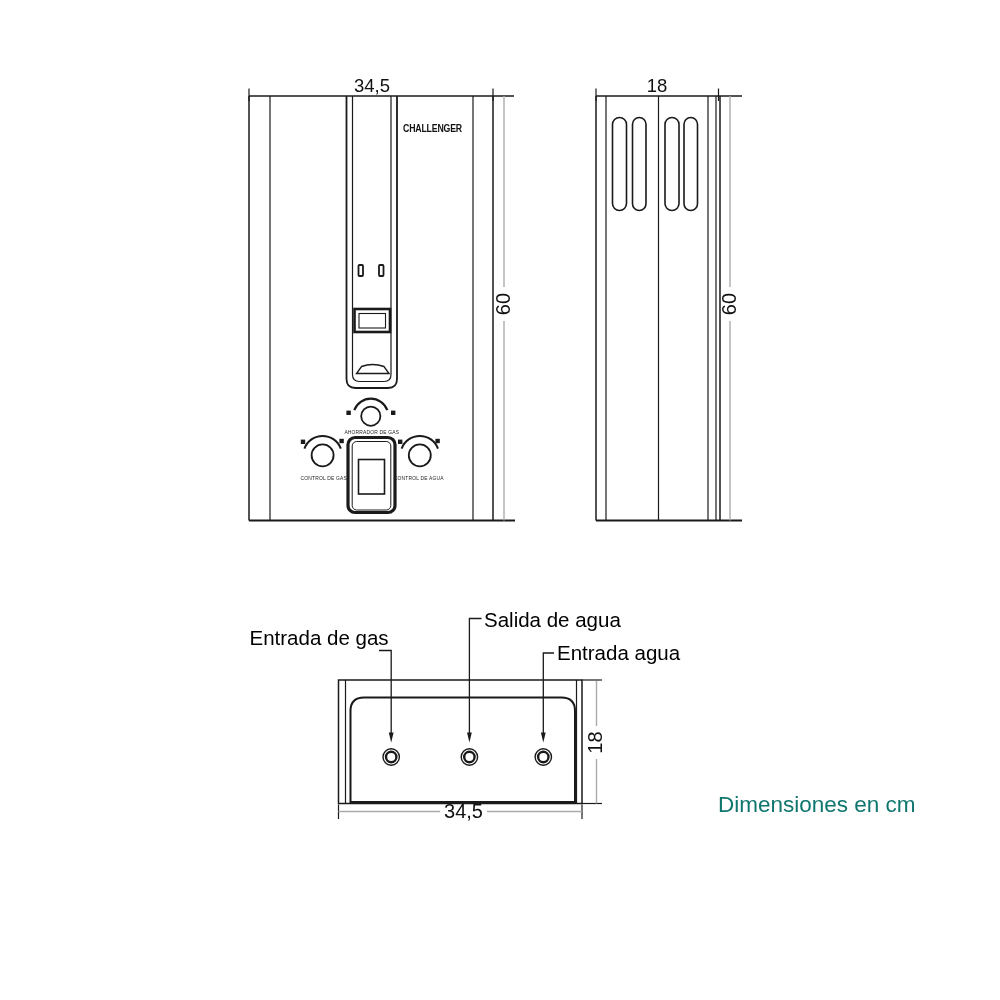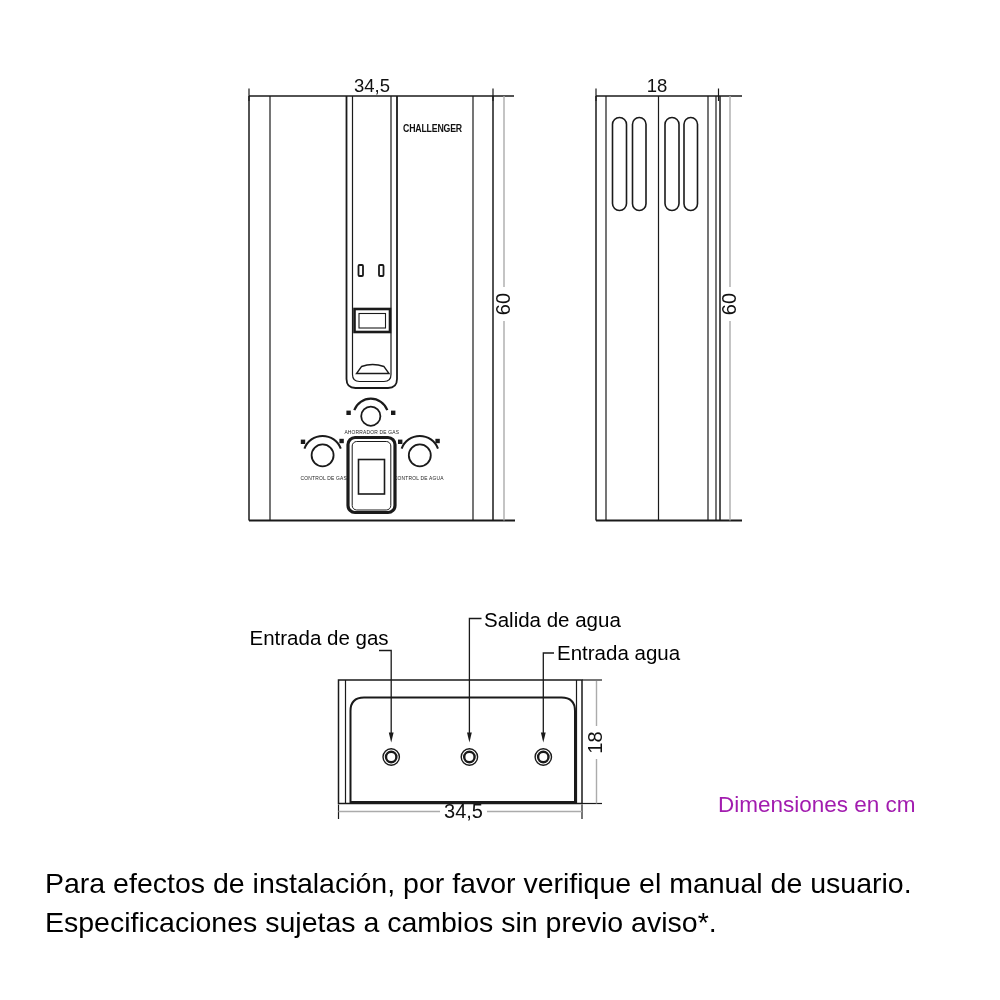--- a/index.html
+++ b/index.html
@@ -6,21 +6,21 @@
   body{width:1000px;height:1000px;position:relative;overflow:hidden;
        font-family:"Liberation Sans", sans-serif;color:#000;}
   .stage{position:absolute;inset:0;}
   svg{position:absolute;left:0;top:0;}
   svg text{font-family:"Liberation Sans", sans-serif;fill:#111;}
   .dimtxt{font-size:18.5px;}
   .dimtxt-sm{font-size:20px;}
   .callout{font-size:20.5px;fill:#000;}
   .tinylbl{font-size:4.9px;fill:#222;letter-spacing:.2px;}
   .brand{font-size:10px;font-weight:900;letter-spacing:-.2px;}
-  .units-note{position:absolute;left:718px;top:792px;font-size:22.5px;color:#a21caf;white-space:nowrap;}
+  .units-note{position:absolute;left:718px;top:792px;font-size:22.5px;color:#0f766e;white-space:nowrap;}
   .footer{position:absolute;left:45px;top:864px;font-size:28.5px;line-height:38.5px;color:#000;white-space:nowrap;}
 </style>
 </head>
 <body>
 
 <div class="stage">
 
 <svg width="1000" height="1000" viewBox="0 0 1000 1000">
 
   <g stroke="#1a1a1a" fill="none" stroke-width="1.5">
@@ -163,18 +163,14 @@
 
   <g>
     <line x1="596.5" y1="681" x2="596.5" y2="726" stroke="#ababab" stroke-width="1.4"></line>
     <line x1="596.5" y1="759" x2="596.5" y2="803.5" stroke="#ababab" stroke-width="1.4"></line>
     <text class="dimtxt-sm" text-anchor="middle" transform="rotate(-90 595 742.5)" x="595" y="749">18</text>
   </g>
 </svg>
 
   <div class="units-note">Dimensiones en cm</div>
 
-  <div class="footer">
-    <div>Para efectos de instalación, por favor verifique el manual de usuario.</div>
-    <div>Especificaciones sujetas a cambios sin previo aviso*.</div>
-  </div>
 
 </div>
 
 </body></html>

